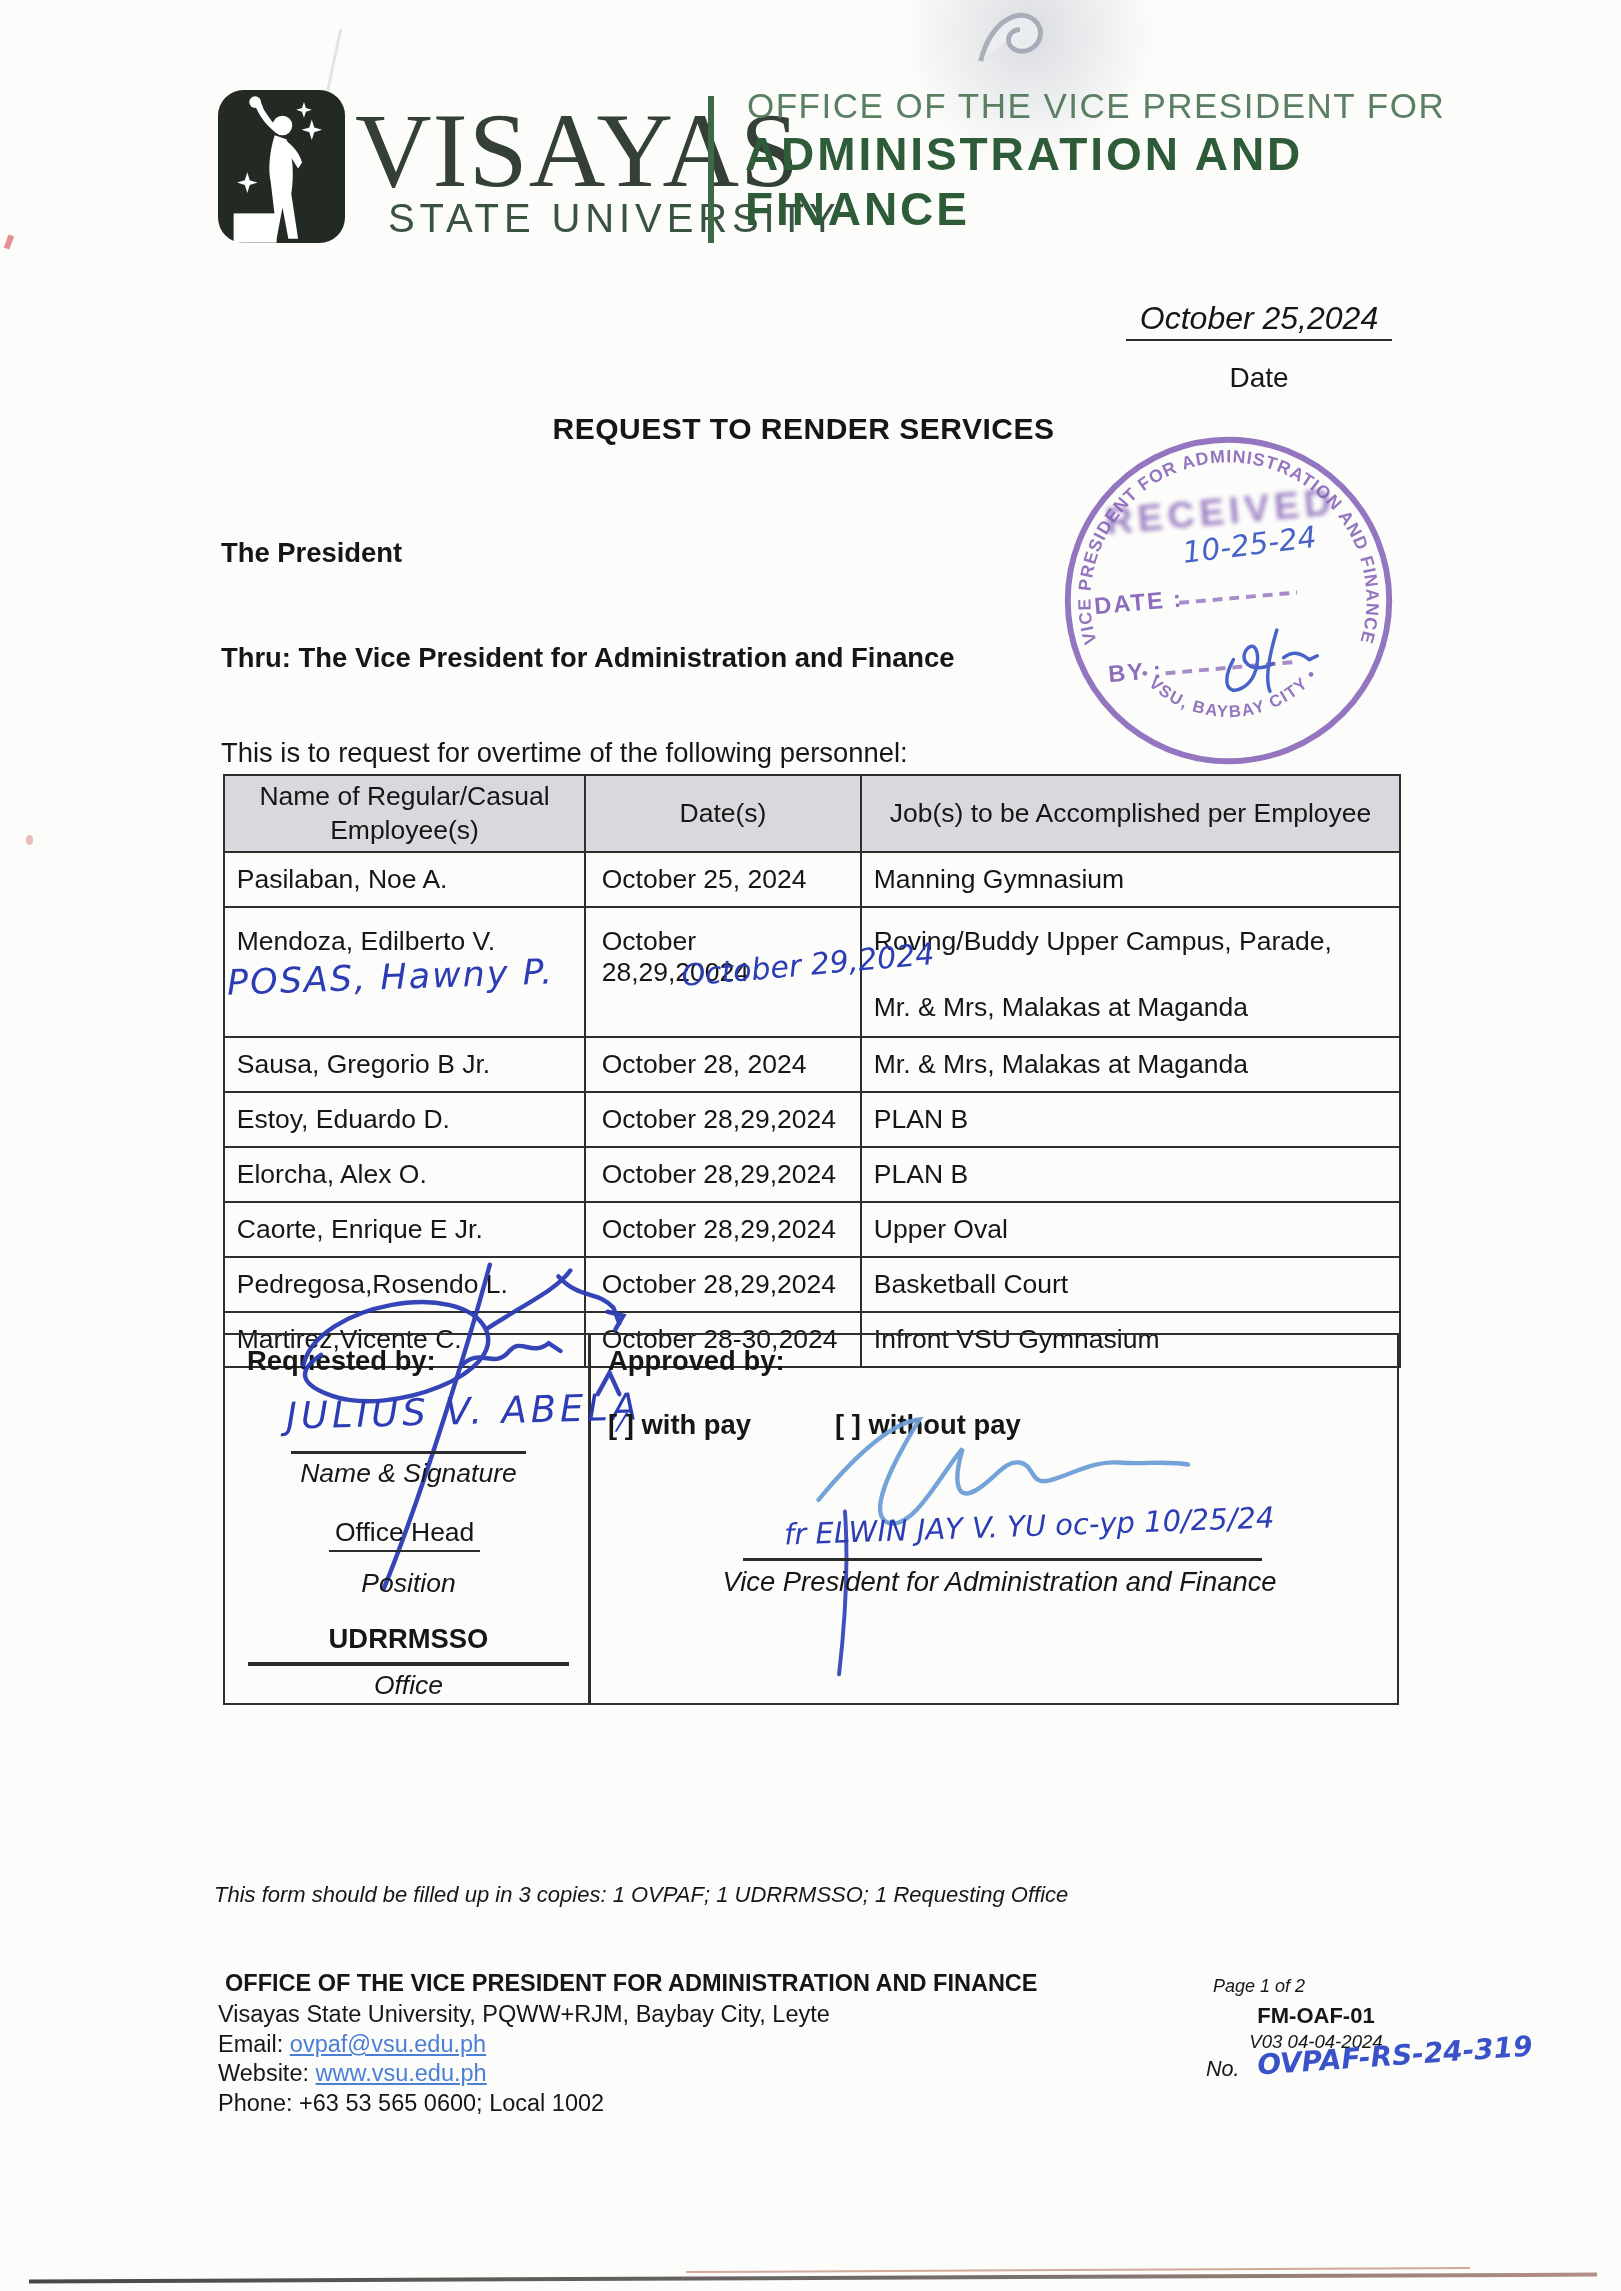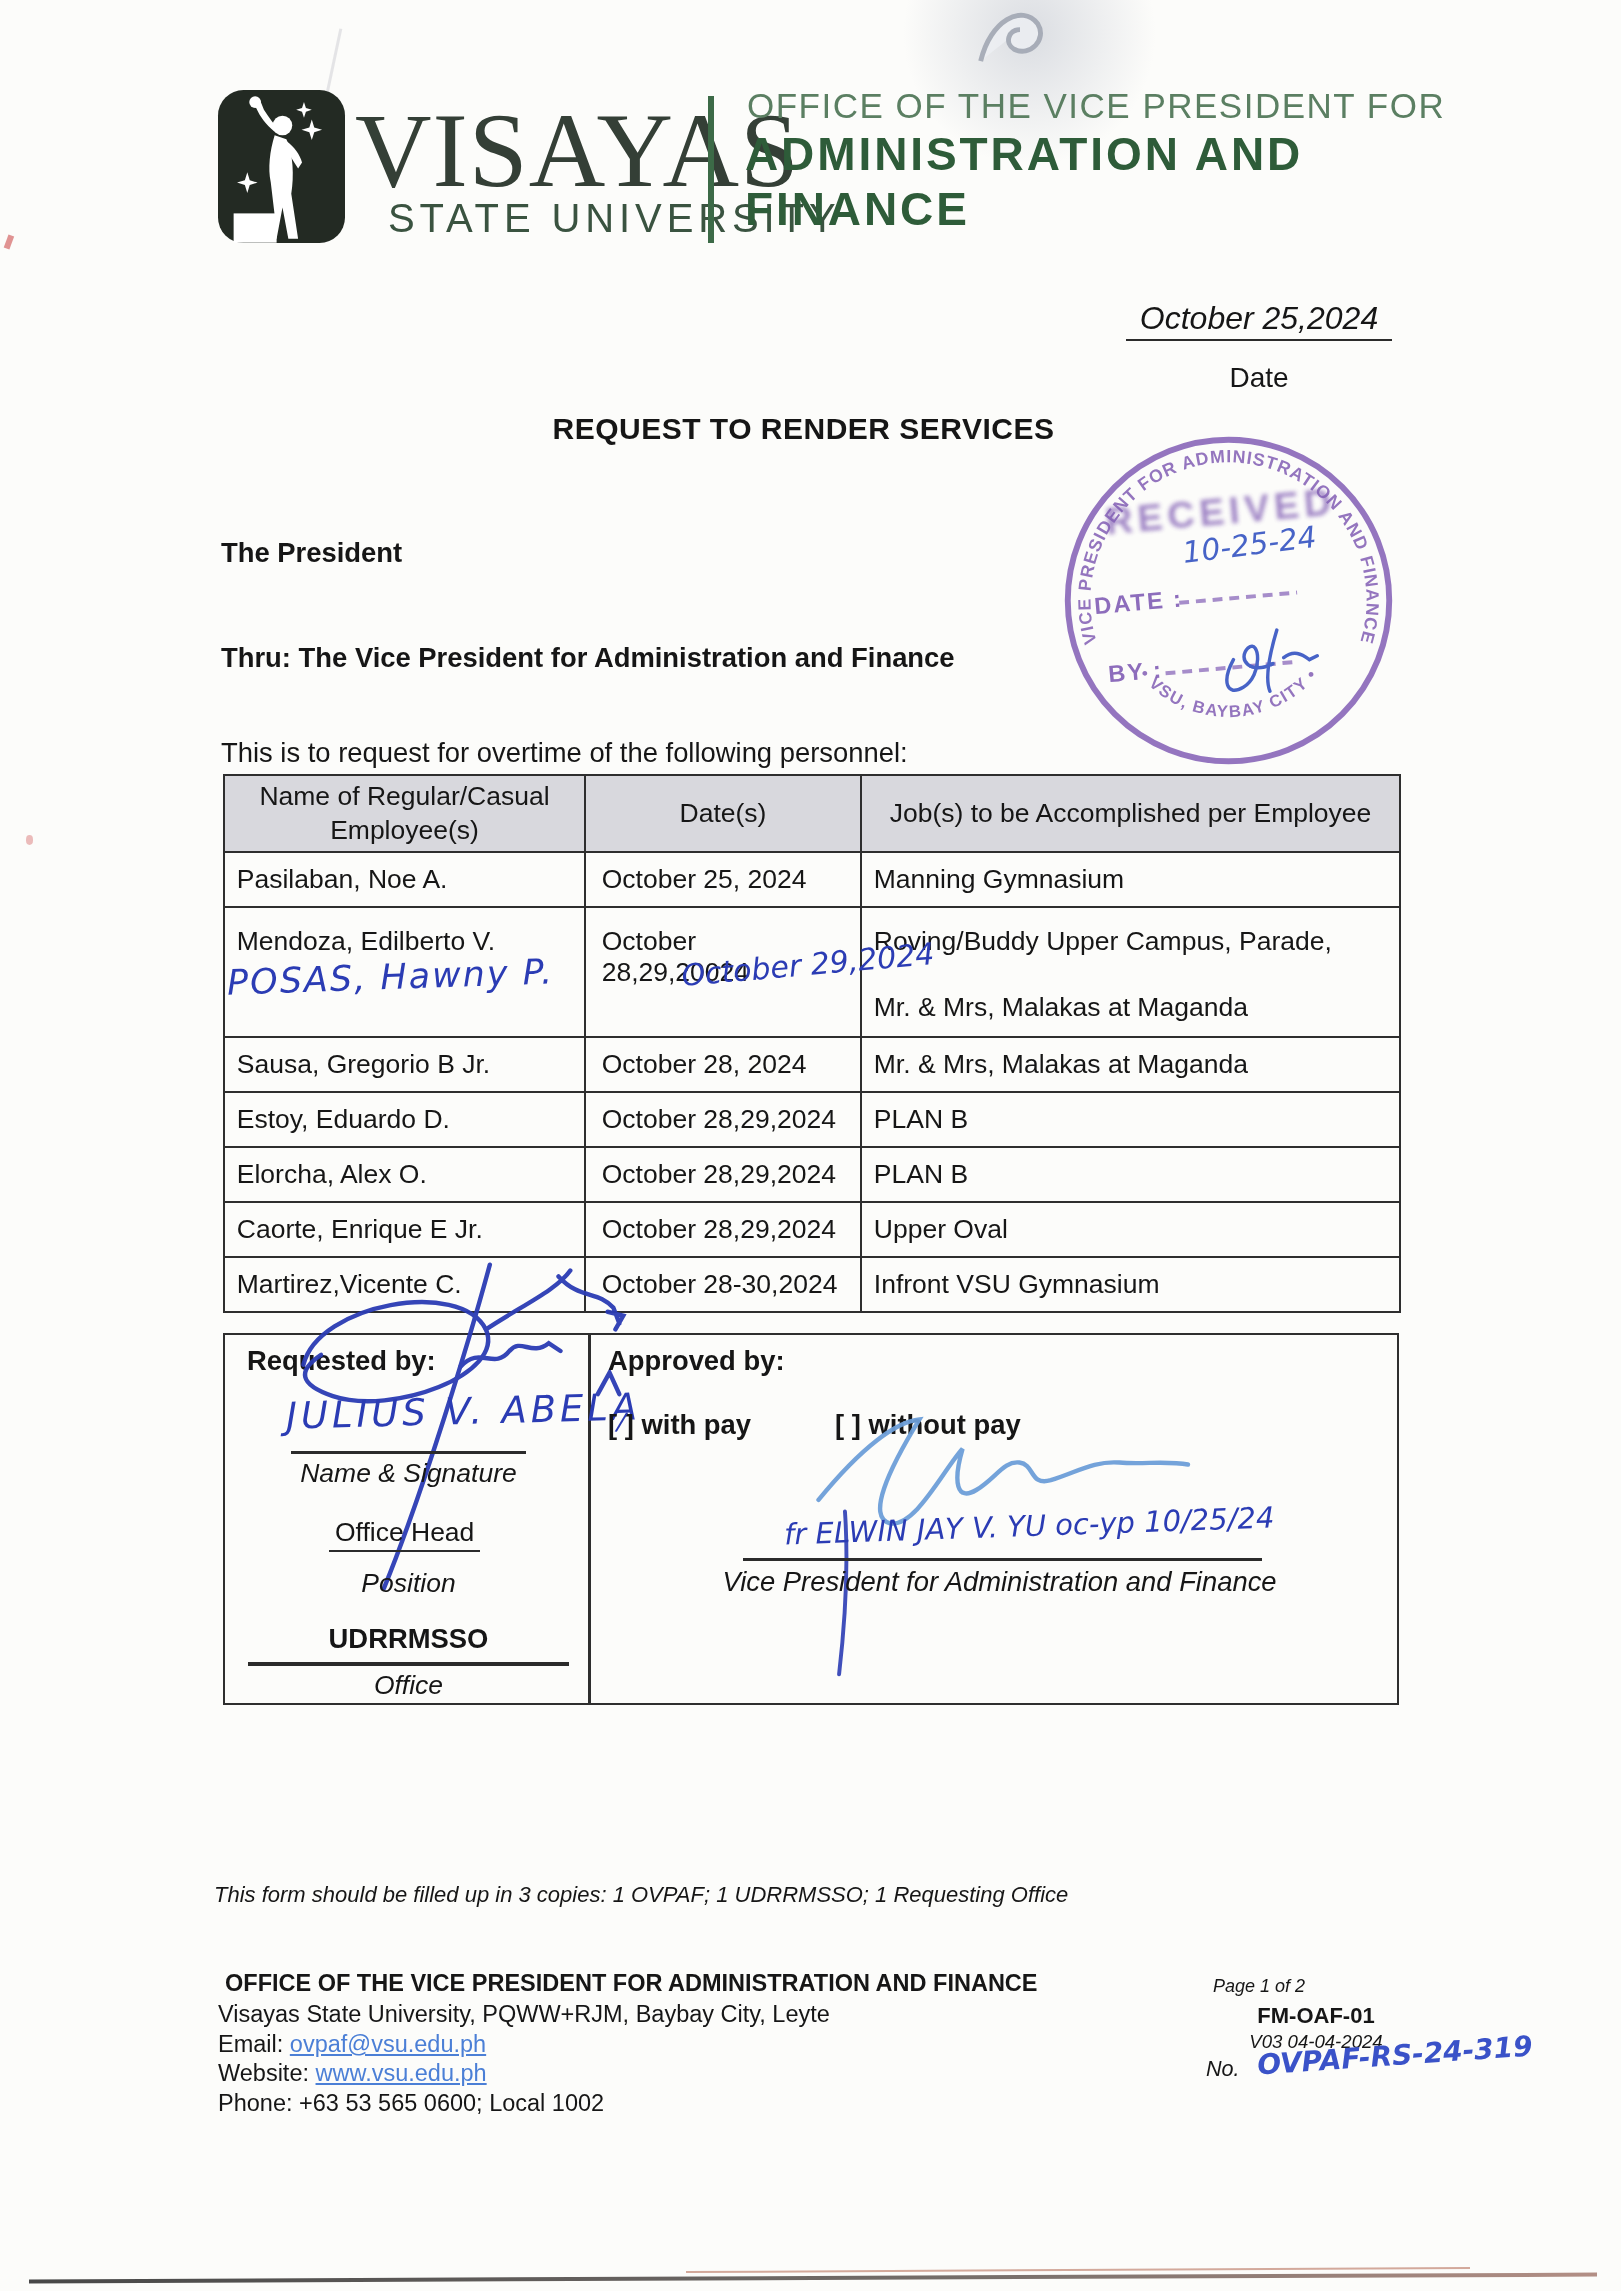--- a/index.html
+++ b/index.html
@@ -197,20 +197,25 @@
         <td>Elorcha, Alex O.</td>
         <td class="c-date">October 28,29,2024</td>
         <td>PLAN B</td>
       </tr>
       <tr>
         <td>Caorte, Enrique E Jr.</td>
         <td class="c-date">October 28,29,2024</td>
         <td>Upper Oval</td>
       </tr>
       <tr>
+        <td>Pedregosa,Rosendo L.</td>
+        <td class="c-date">October 28,29,2024</td>
+        <td>Basketball Court</td>
+      </tr>
+      <tr>
         <td>Martirez,Vicente C.</td>
         <td class="c-date">October 28-30,2024</td>
         <td>Infront VSU Gymnasium</td>
       </tr>
     </tbody>
   </table>
 
   <div class="abs hand hw-name">POSAS, Hawny P.</div>
   <div class="abs hand hw-dates">October 29,2024</div>
 

